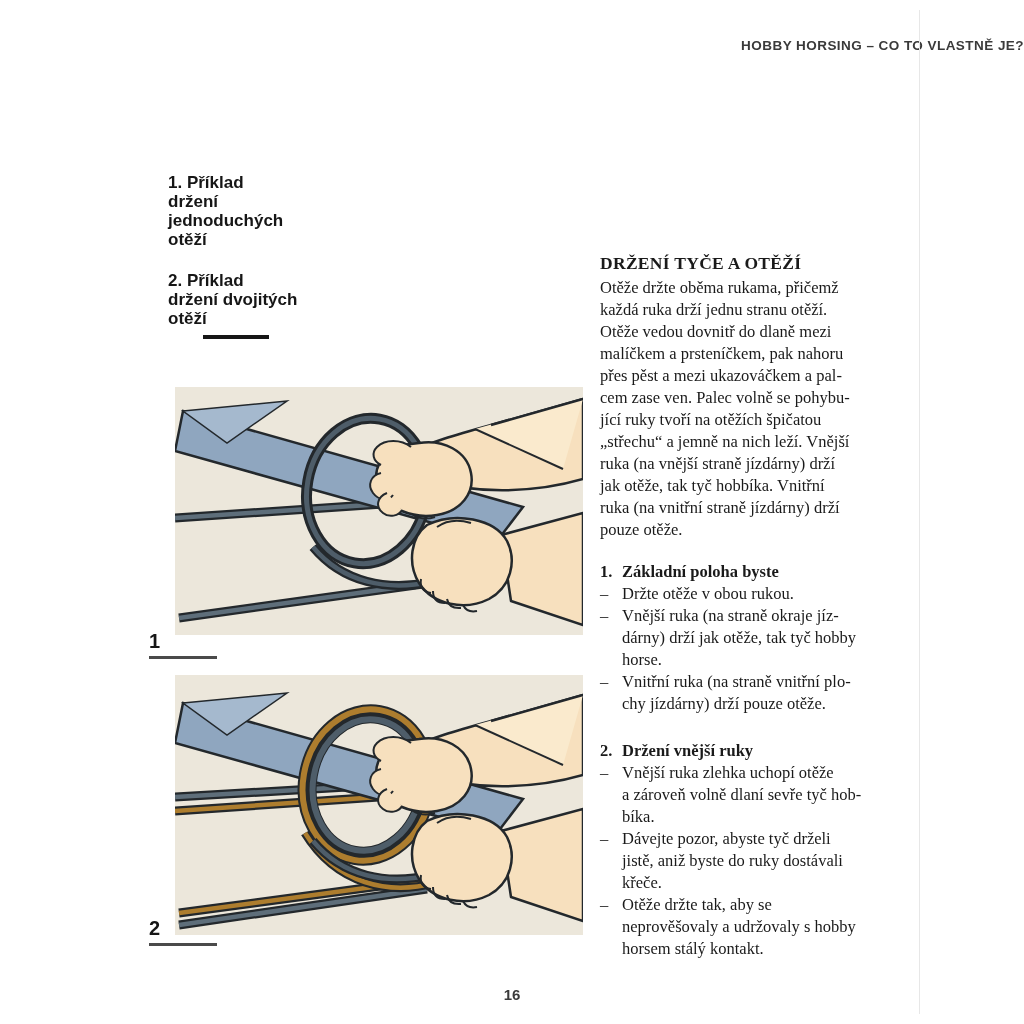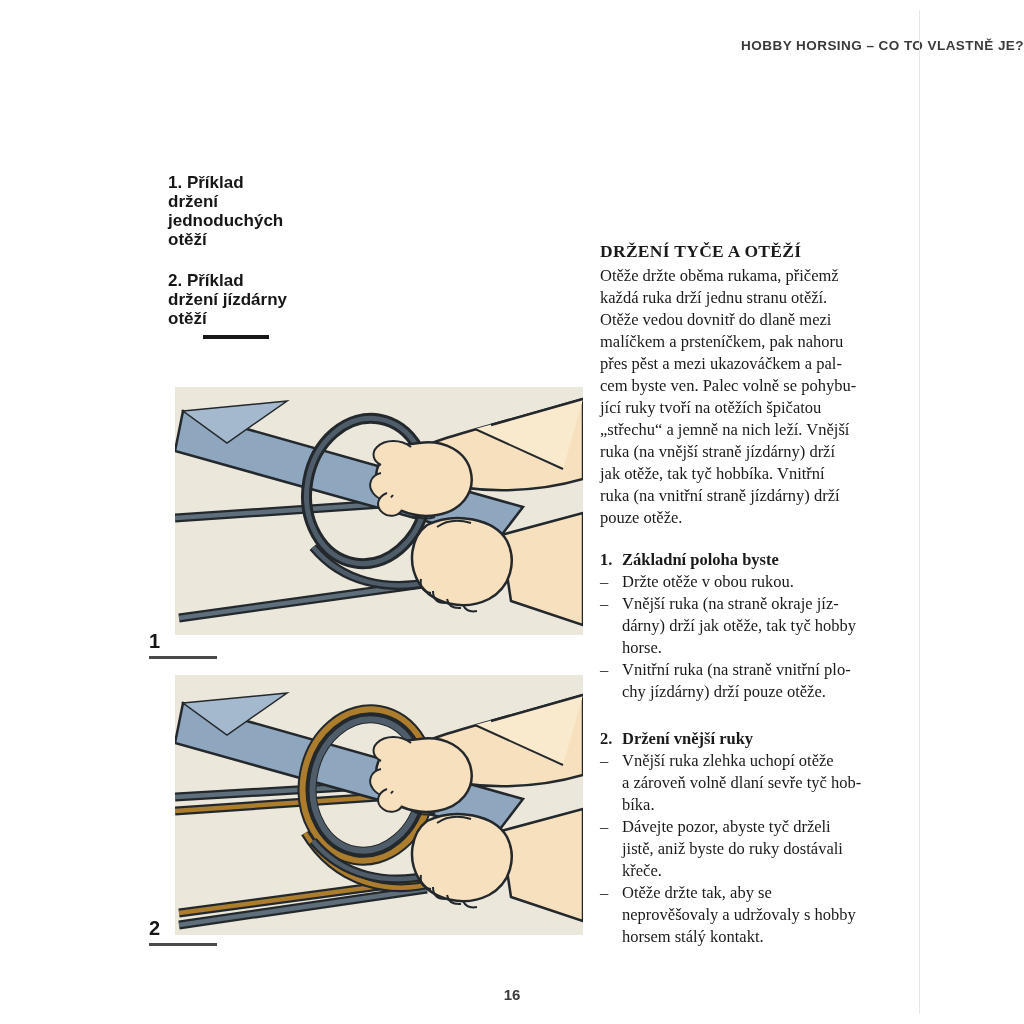--- a/index.html
+++ b/index.html
@@ -21,21 +21,21 @@
   .fig-svg{display:block;width:100%;height:100%;}
   .fig-label{position:absolute;font-family:"Liberation Sans",sans-serif;font-weight:600;
              font-size:20px;color:#161616;}
   .fig-label.l1{left:149px;top:630px;}
   .fig-label.l2{left:149px;top:917px;}
   .fig-rule{position:absolute;width:68px;height:3px;background:#4a4a4a;}
   .fig-rule.r1{left:149px;top:656px;}
   .fig-rule.r2{left:149px;top:943px;}
 
   .article{position:absolute;left:600px;top:240px;width:292px;font-size:16.5px;line-height:22px;}
-  .art-heading{margin:0 0 3px 0;font-size:17.5px;font-weight:700;letter-spacing:.3px;line-height:22px;}
+  .art-heading{margin:12px 0 3px 0;font-size:17.5px;font-weight:700;letter-spacing:.3px;line-height:22px;}
   .para{margin:0;}
   .tl{display:block;}
   .section{margin-top:20px;}
   .section.s2{margin-top:25px;}
   .sec-head{display:flex;font-weight:700;}
   .sec-num{width:22px;flex:0 0 22px;}
   .bullet{display:flex;}
   .dash{width:22px;flex:0 0 22px;}
   .btxt{flex:1;}
 
@@ -52,21 +52,21 @@
 
   <div class="captions">
     <div class="cap-group1">
         <span class="tl">1. Příklad</span>
         <span class="tl">držení</span>
         <span class="tl">jednoduchých</span>
         <span class="tl">otěží</span>
       </div>
     <div class="cap-group2">
         <span class="tl">2. Příklad</span>
-        <span class="tl">držení jízdárny</span>
+        <span class="tl">držení dvojitých</span>
         <span class="tl">otěží</span>
       </div>
   </div>
   <div class="cap-rule"></div>
 
   <div class="figure1">
     <svg class="fig-svg" viewBox="0 0 408 248" xmlns="http://www.w3.org/2000/svg">
       <rect width="408" height="248" fill="#ECE7DB"></rect>
 
       <path d="M0 131 L208 117" stroke="#23282C" stroke-width="9" fill="none"></path>
@@ -173,21 +173,21 @@
   <div class="fig-rule r2"></div>
 
   <div class="article">
     <h3 class="art-heading">DRŽENÍ TYČE A OTĚŽÍ</h3>
     <p class="para">
         <span class="tl">Otěže držte oběma rukama, přičemž</span>
         <span class="tl">každá ruka drží jednu stranu otěží.</span>
         <span class="tl">Otěže vedou dovnitř do dlaně mezi</span>
         <span class="tl">malíčkem a prsteníčkem, pak nahoru</span>
         <span class="tl">přes pěst a mezi ukazováčkem a pal-</span>
-        <span class="tl">cem byste ven. Palec volně se pohybu-</span>
+        <span class="tl">cem zase ven. Palec volně se pohybu-</span>
         <span class="tl">jící ruky tvoří na otěžích špičatou</span>
         <span class="tl">„střechu“ a jemně na nich leží. Vnější</span>
         <span class="tl">ruka (na vnější straně jízdárny) drží</span>
         <span class="tl">jak otěže, tak tyč hobbíka. Vnitřní</span>
         <span class="tl">ruka (na vnitřní straně jízdárny) drží</span>
         <span class="tl">pouze otěže.</span>
       </p>
 
     <div class="section s1">
       <div class="sec-head">

